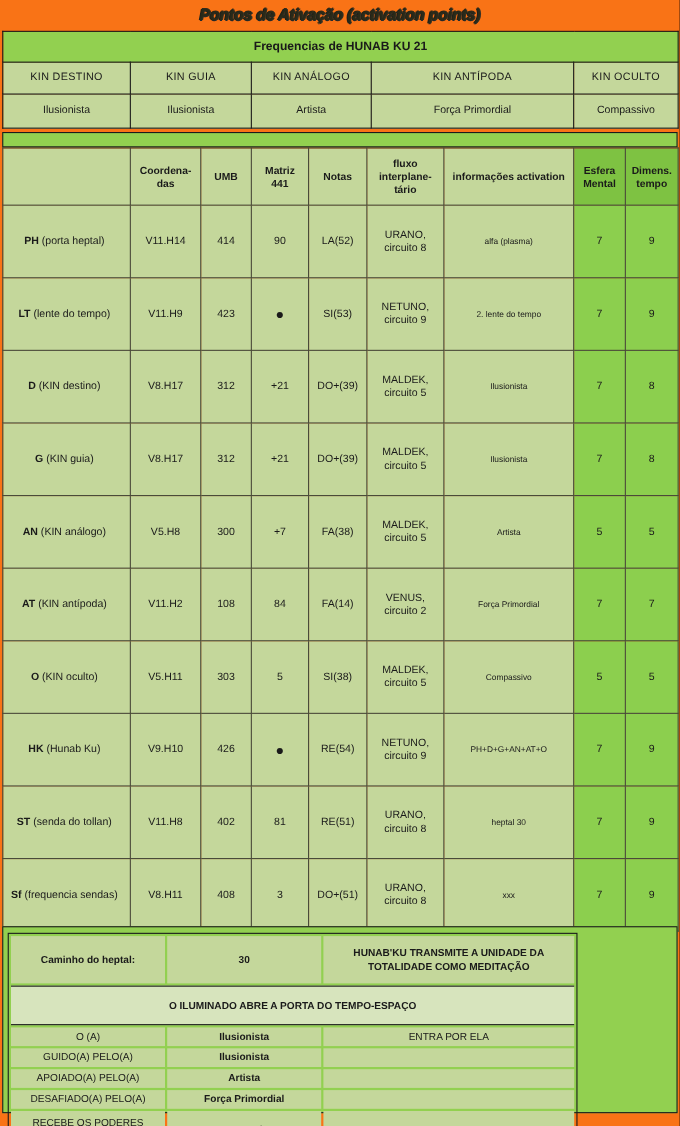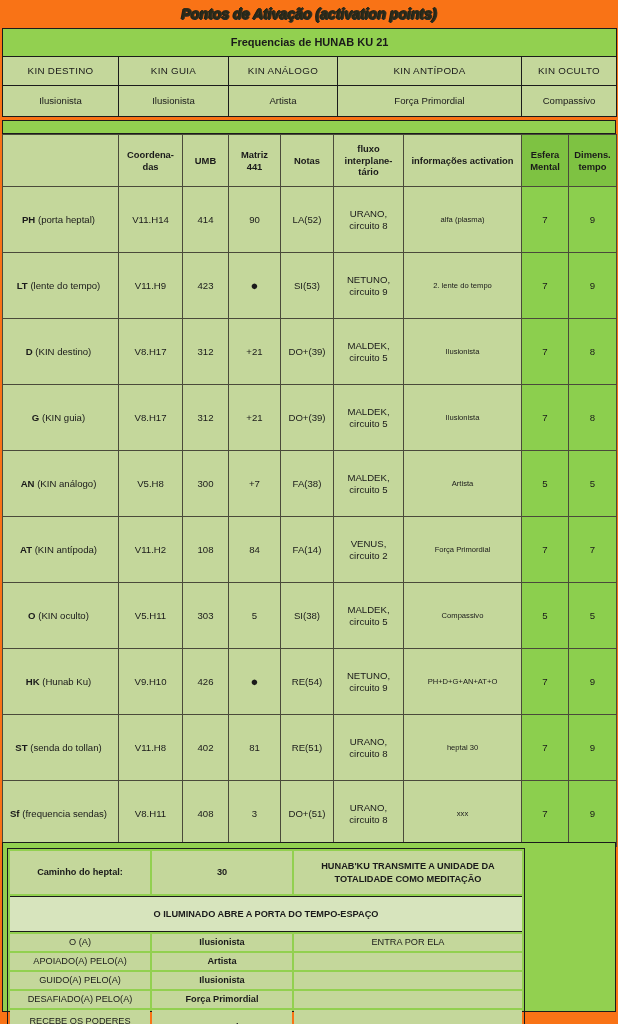--- a/index.html
+++ b/index.html
@@ -361,27 +361,27 @@
         <tr>
           <td class="illum-row" colspan="3">O ILUMINADO ABRE A PORTA DO TEMPO-ESPAÇO</td>
         </tr>
 
       <tr class="rel-row">
             <td class="rel-key">O (A)</td>
             <td class="rel-val">Ilusionista</td>
             <td class="rel-extra">ENTRA POR ELA</td>
           </tr>
           <tr class="rel-row">
+            <td class="rel-key">GUIDO(A) PELO(A)</td>
+            <td class="rel-val">Ilusionista</td>
+            <td class="rel-extra"></td>
+          </tr>
+          <tr class="rel-row">
             <td class="rel-key">APOIADO(A) PELO(A)</td>
             <td class="rel-val">Artista</td>
-            <td class="rel-extra"></td>
-          </tr>
-          <tr class="rel-row">
-            <td class="rel-key">GUIDO(A) PELO(A)</td>
-            <td class="rel-val">Ilusionista</td>
             <td class="rel-extra"></td>
           </tr>
           <tr class="rel-row">
             <td class="rel-key">DESAFIADO(A) PELO(A)</td>
             <td class="rel-val">Força Primordial</td>
             <td class="rel-extra"></td>
           </tr>
           <tr class="rel-row tall-row">
             <td class="rel-key">RECEBE OS PODERES OCULTOS DO(A)</td>
             <td class="rel-val">Compassivo</td>

